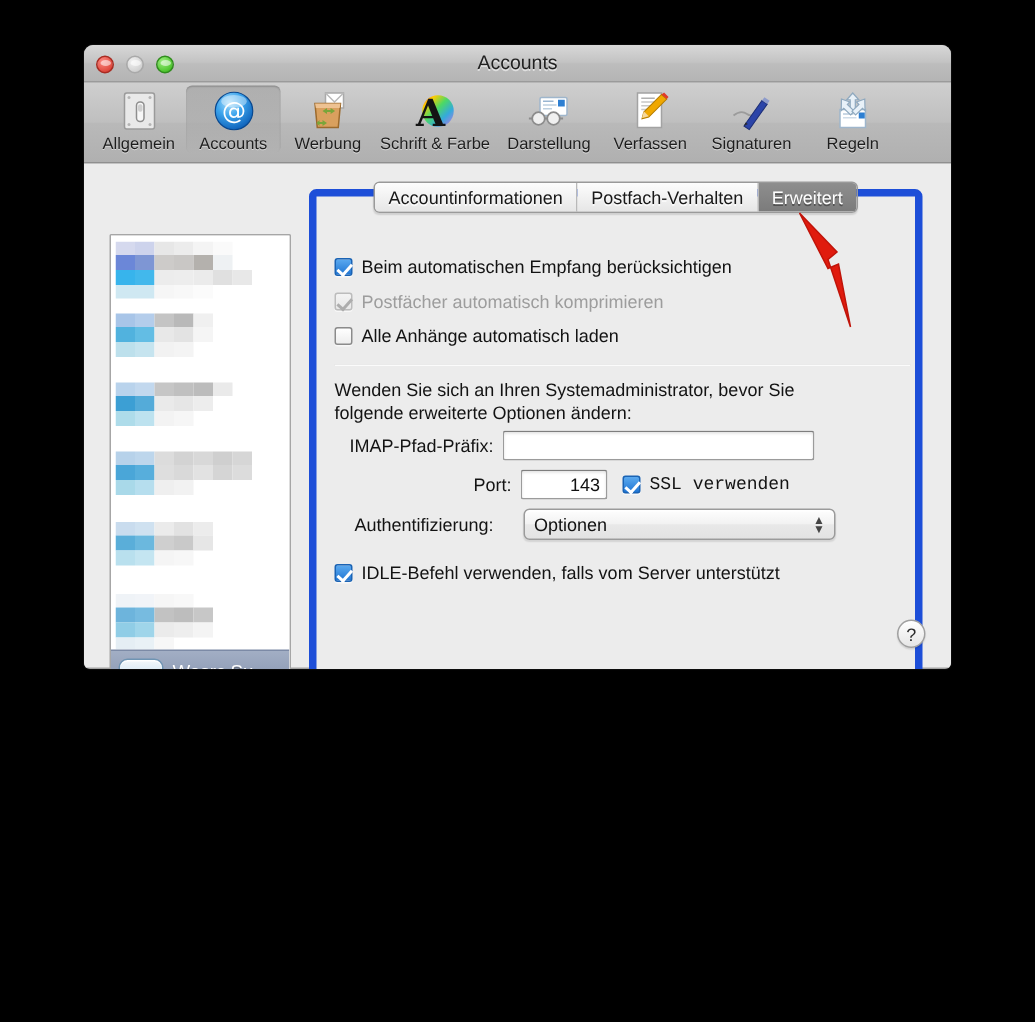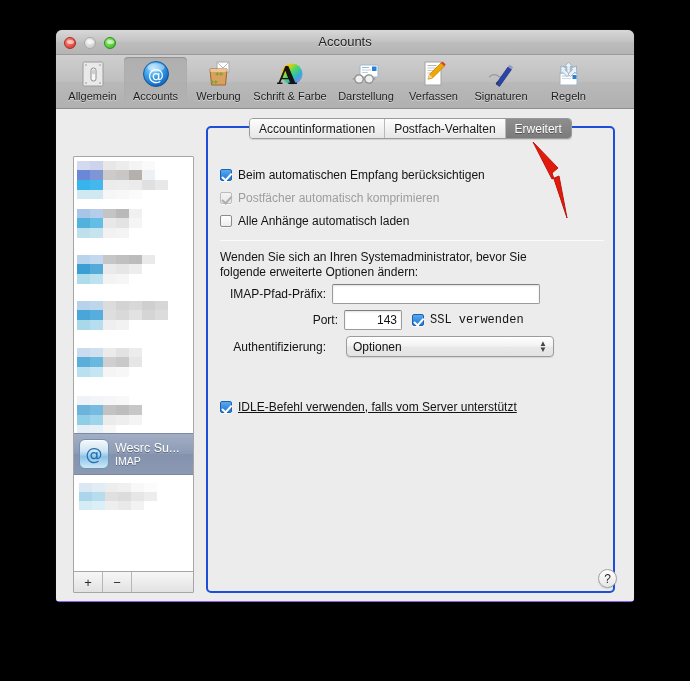--- a/index.html
+++ b/index.html
@@ -18,22 +18,22 @@
     height: 681px;
     background: #000000;
   }
 
   
   #window {
     position: absolute;
     left: 56px;
     top: 30px;
     width: 578px;
-    height: 572px;
-    background: #8b5cf6;
+    height: 416px;
+    background: #a3a3a3;
     border-radius: 6px 6px 4px 4px;
     box-shadow: 0 0 1px rgba(255,255,255,0.25);
     overflow: hidden;
   }
 
   
   #titlebar {
     position: relative;
     height: 25px;
     background: linear-gradient(to bottom, #d8d8d8 0%, #c3c3c3 48%, #bdbdbd 52%, #b4b4b4 100%);
@@ -179,21 +179,21 @@
     cursor: default;
   }
   .sb-filler { flex: 1; }
 
   
   #pane {
     position: absolute;
     left: 150px; top: 17px;
     width: 409px; height: 467px;
     background: #ececec;
-    border: 2px solid #1d4ed8;
+    border: 5px solid #1d4ed8;
     border-radius: 5px;
   }
 
   
   #tabbar {
     position: absolute;
     left: 0; top: -10px;
     width: 100%;
     display: flex;
     justify-content: center;
@@ -717,21 +717,21 @@
         </div>
 
         <div class="frow" style="left:0px; top:208px; width:100%;gap:14px;">
           <span class="flabel" style="width:118px;">Authentifizierung:</span>
           <span class="popup" style="width:208px;">
             <span>Optionen</span>
             <span class="arrows">▲<br>▼</span>
           </span>
         </div>
 
-        <div class="cb-row" style="left:12px; top:272px;text-decoration:underline;">
+        <div class="cb-row" style="left:12px; top:244px;">
           <span class="cbox checked"></span>
           <span>IDLE-Befehl verwenden, falls vom Server unterstützt</span>
         </div>
 
       </div>
 
       <div id="help-btn">?</div>
 
     </div>
   </div>

